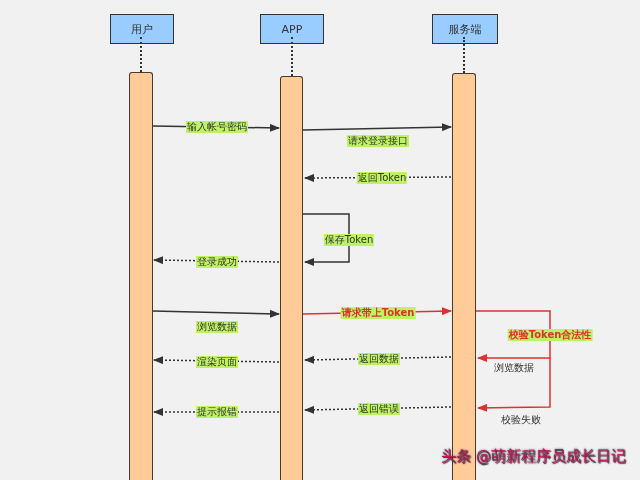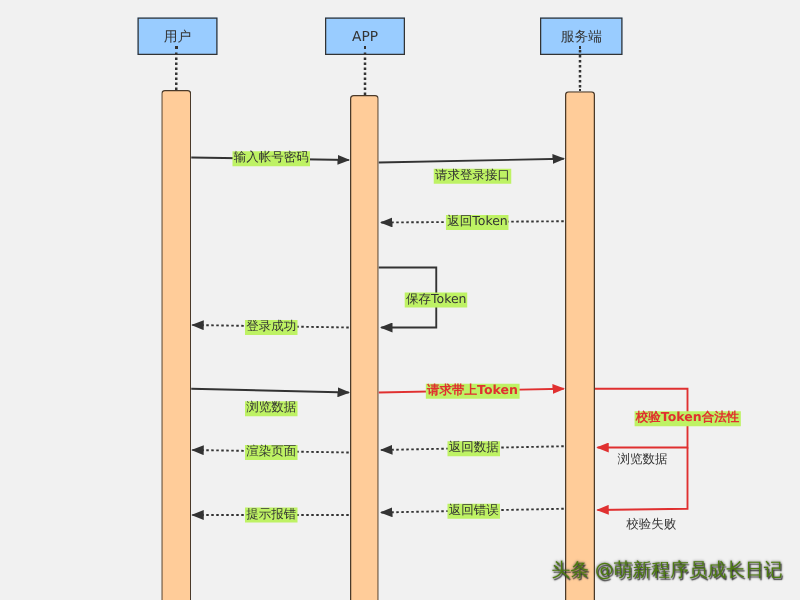--- a/index.html
+++ b/index.html
@@ -3,21 +3,21 @@
 <meta charset="utf-8">
 <style>
   html,body{margin:0;padding:0;}
   body{width:640px;height:480px;background:#f1f1f1;position:relative;overflow:hidden;font-family:"DejaVu Sans",sans-serif;}
   .actor{position:absolute;top:14px;height:30px;background:#99ccff;border:1.5px solid #333;box-sizing:border-box;font-size:11px;color:#333;display:flex;align-items:center;justify-content:center;}
   .bar{position:absolute;background:#ffcc99;border:1.5px solid #4a3a2a;border-bottom:none;border-radius:3px 3px 0 0;box-sizing:border-box;height:420px;}
   .lifeline{position:absolute;width:0;border-left:2px dotted #333;}
   .lbl{position:absolute;font-size:10px;color:#333;background:#bef264;padding:0 1px;white-space:nowrap;transform:translate(-50%,-50%);line-height:12px;}
   .lbl.red{color:#e03030;font-weight:bold;}
   svg{position:absolute;left:0;top:0;}
-  .wm{position:absolute;right:14px;bottom:14px;font-size:15px;color:#4d7c0f;text-shadow:0 0 2px #333,1px 1px 1px #333;white-space:nowrap;}
+  .wm{position:absolute;right:14px;bottom:14px;font-size:15px;color:#be185d;text-shadow:0 0 2px #333,1px 1px 1px #333;white-space:nowrap;}
 </style>
 </head>
 <body>
 
 <div class="actor" style="left:110px;width:64px;">用户</div>
 <div class="actor" style="left:260px;width:64px;">APP</div>
 <div class="actor" style="left:432px;width:66px;">服务端</div>
 
 <div class="lifeline" style="left:140px;top:37px;height:35px;"></div>
 <div class="lifeline" style="left:291px;top:37px;height:39px;"></div>

